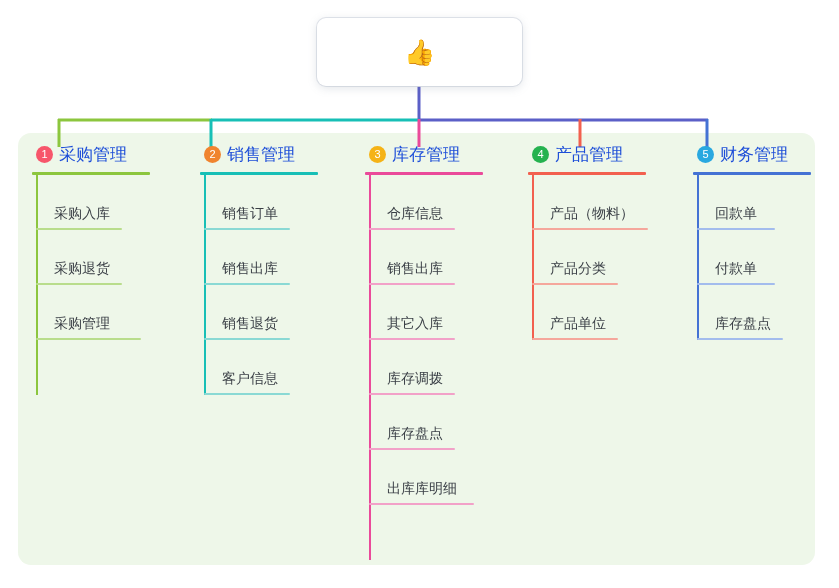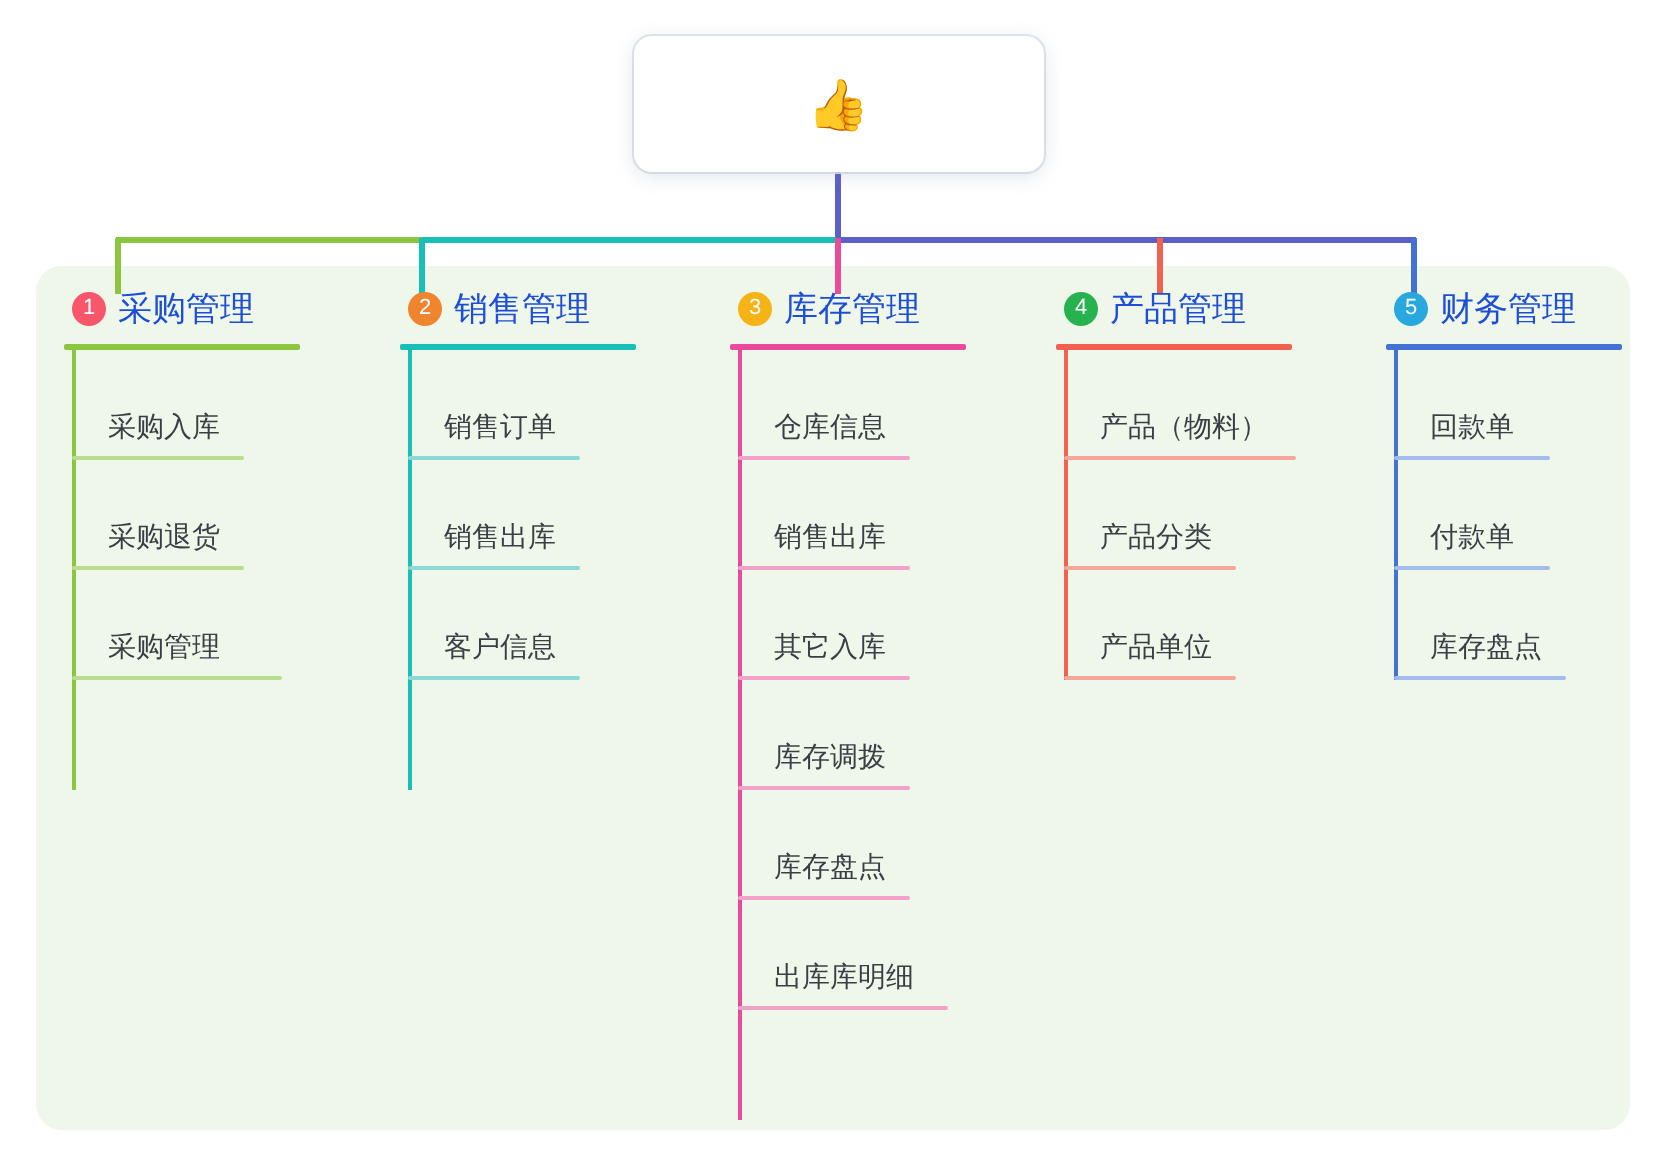--- a/index.html
+++ b/index.html
@@ -201,20 +201,24 @@
       <div class="spine" style="height: 220px; background: rgb(23, 191, 182);"></div>
       <div class="leaf">
         <span class="leaf-label">销售订单</span>
         <span class="leaf-rule" style="width: 86px; background: rgb(138, 217, 212);"></span>
       </div>
       <div class="leaf">
         <span class="leaf-label">销售出库</span>
         <span class="leaf-rule" style="width: 86px; background: rgb(138, 217, 212);"></span>
       </div>
       <div class="leaf">
+        <span class="leaf-label">销售退货</span>
+        <span class="leaf-rule" style="width: 86px; background: rgb(138, 217, 212);"></span>
+      </div>
+      <div class="leaf">
         <span class="leaf-label">客户信息</span>
         <span class="leaf-rule" style="width: 86px; background: rgb(138, 217, 212);"></span>
       </div>
     </div>
   </div>
 
   <div class="column" id="col-2" style="left:365px; width:160px;">
     <div class="col-header">
       <span class="badge" style="background: rgb(245, 179, 22);">3</span>
       <span class="col-title">库存管理</span>

